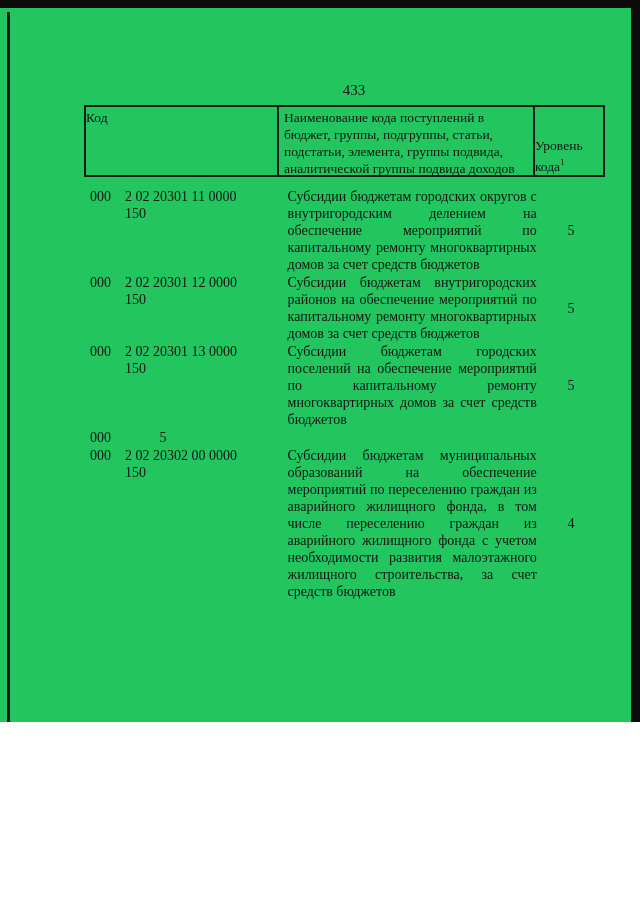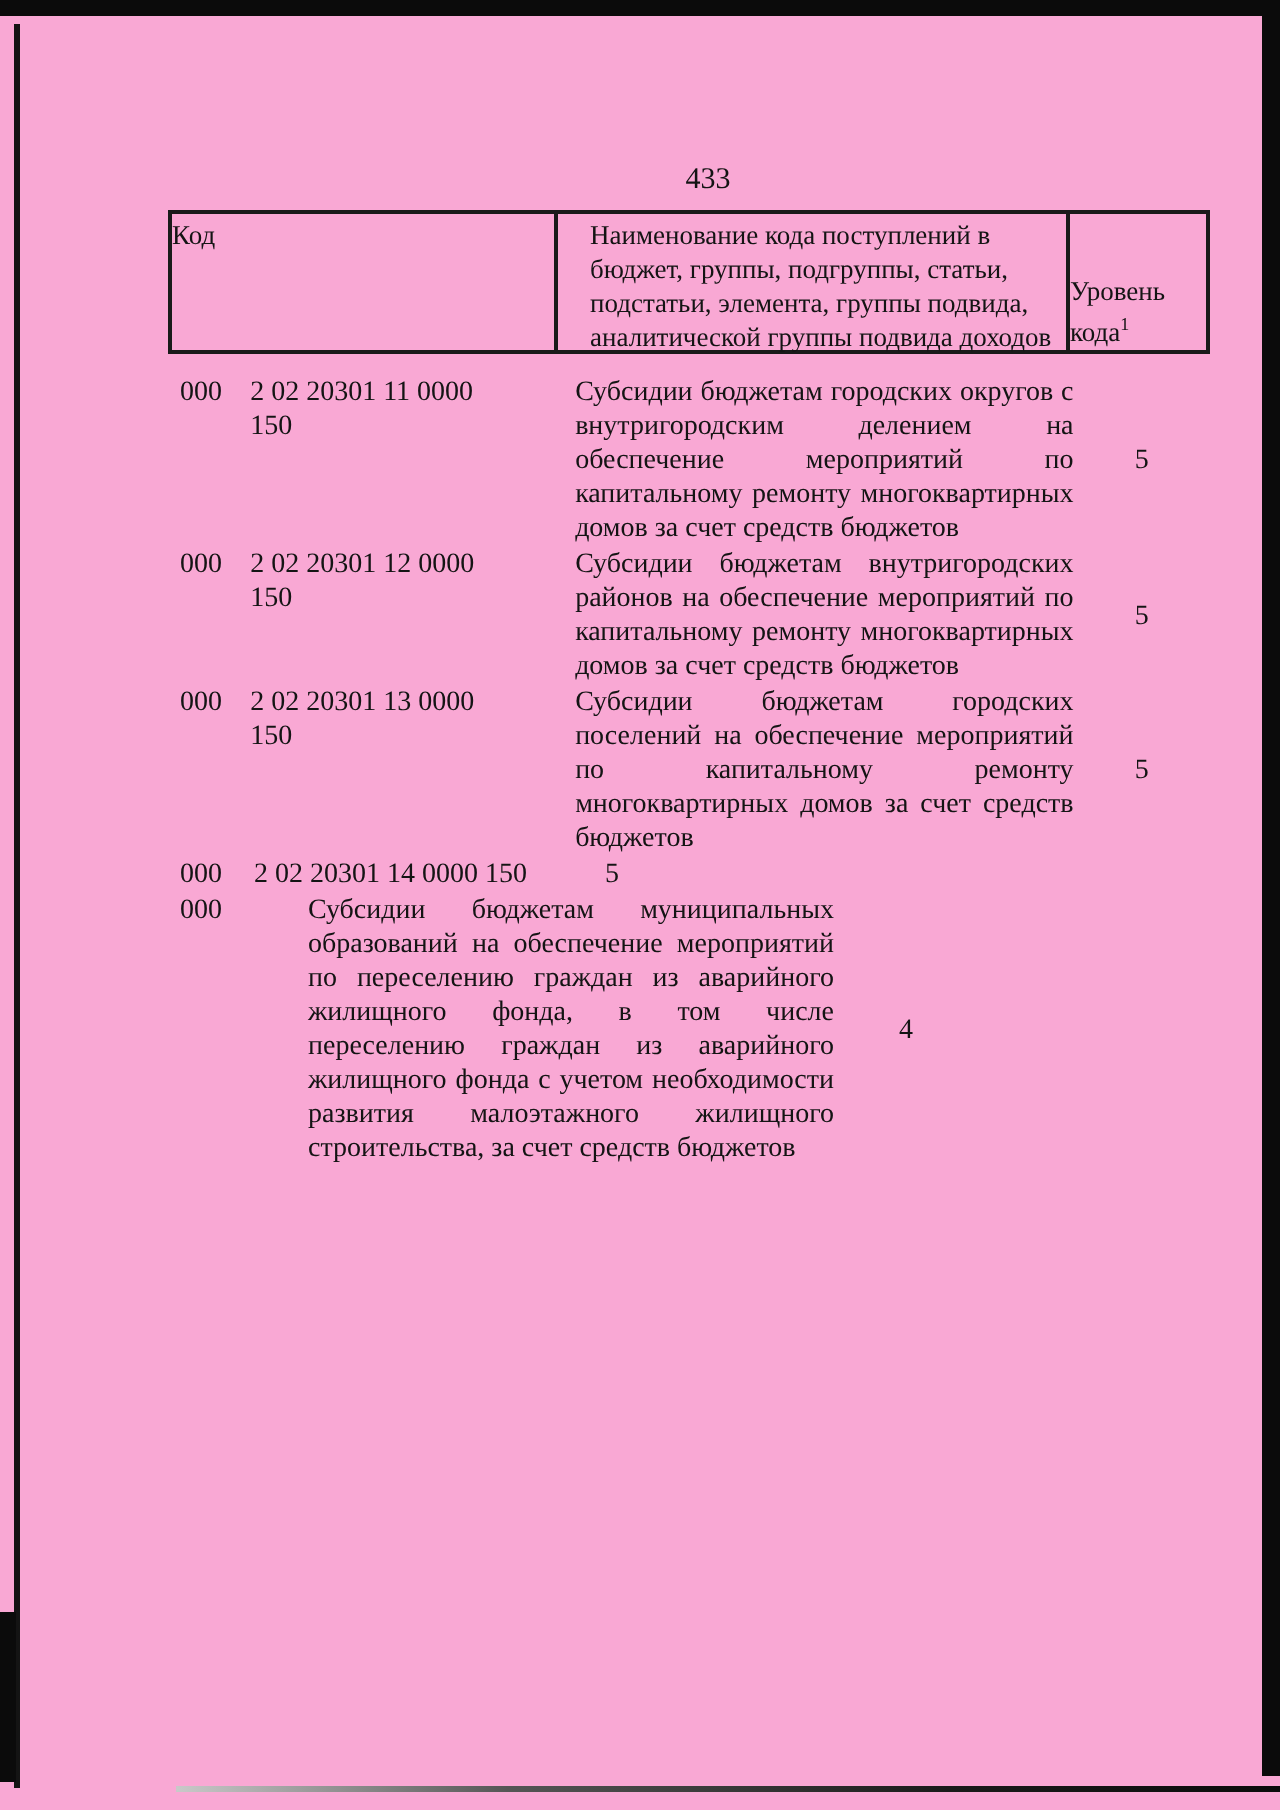--- a/index.html
+++ b/index.html
@@ -4,22 +4,22 @@
 <style>
   html, body {
     margin: 0;
     padding: 0;
     background: #ffffff;
     font-family: "Liberation Serif", serif;
   }
   .page {
     position: relative;
     width: 640px;
-    height: 905px;
-    background: #f9a8d4;
+    height: 722px;
+    background: #22c55e;
     overflow: hidden;
     color: #141414;
   }
   
   .scan-top {
     position: absolute; left: 0; top: 0; width: 640px; height: 8px;
     background: #0b0b0b;
   }
   .scan-left {
     position: absolute; left: 7px; top: 12px; width: 3px; height: 882px;
@@ -52,21 +52,21 @@
     box-sizing: border-box;
     display: flex;
     font-size: 13.5px;
     line-height: 17px;
   }
   .th {
     box-sizing: border-box;
     padding-top: 2px;
   }
   .th-code  { width: 193px; border-right: 2px solid #1a1a1a; }
-  .th-name  { width: 256px; border-right: 2px solid #1a1a1a; padding-left: 16px; padding-right: 2px; }
+  .th-name  { width: 256px; border-right: 2px solid #1a1a1a; padding-left: 5px; padding-right: 2px; }
   .th-level { flex: 1; margin-top: 28px; }
   .th-level sup { font-size: 9px; }
   
   .rows {
     position: absolute;
     left: 84px; top: 188px;
     width: 521px;
     font-size: 14px;
     line-height: 17px;
   }
@@ -126,24 +126,24 @@
 
     <div class="row">
       <div class="cell admin">000</div>
       <div class="cell code">2 02 20301 13 0000 150</div>
       <div class="cell name">Субсидии бюджетам городских поселений на обеспечение мероприятий по капитальному ремонту многоквартирных домов за счет средств бюджетов</div>
       <div class="cell level">5</div>
     </div>
 
     <div class="row">
       <div class="cell admin">000</div>
-      <div class="cell code">2 02 20301 14 0000 150</div>
       <div class="cell level">5</div>
     </div>
 
     <div class="row">
       <div class="cell admin">000</div>
+      <div class="cell code">2 02 20302 00 0000 150</div>
       <div class="cell name">Субсидии бюджетам муниципальных образований на обеспечение мероприятий по переселению граждан из аварийного жилищного фонда, в том числе переселению граждан из аварийного жилищного фонда с учетом необходимости развития малоэтажного жилищного строительства, за счет средств бюджетов</div>
       <div class="cell level">4</div>
     </div>
 
   </div>
 </div>
 
 </body></html>

